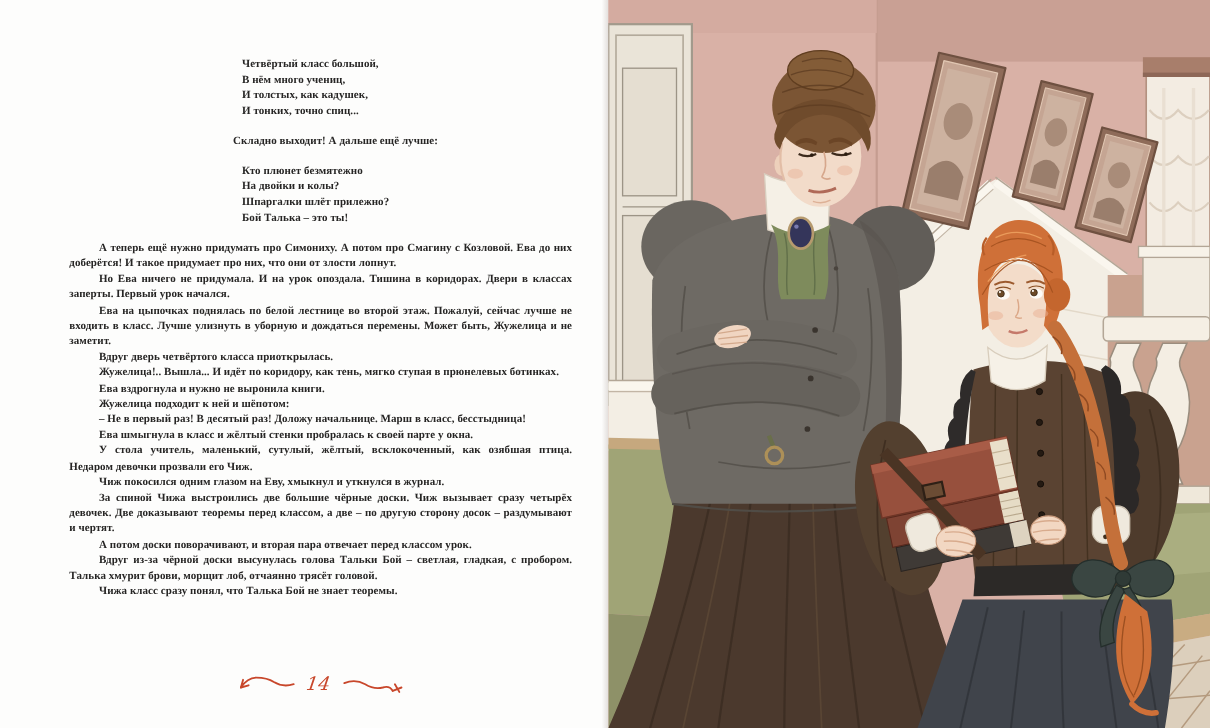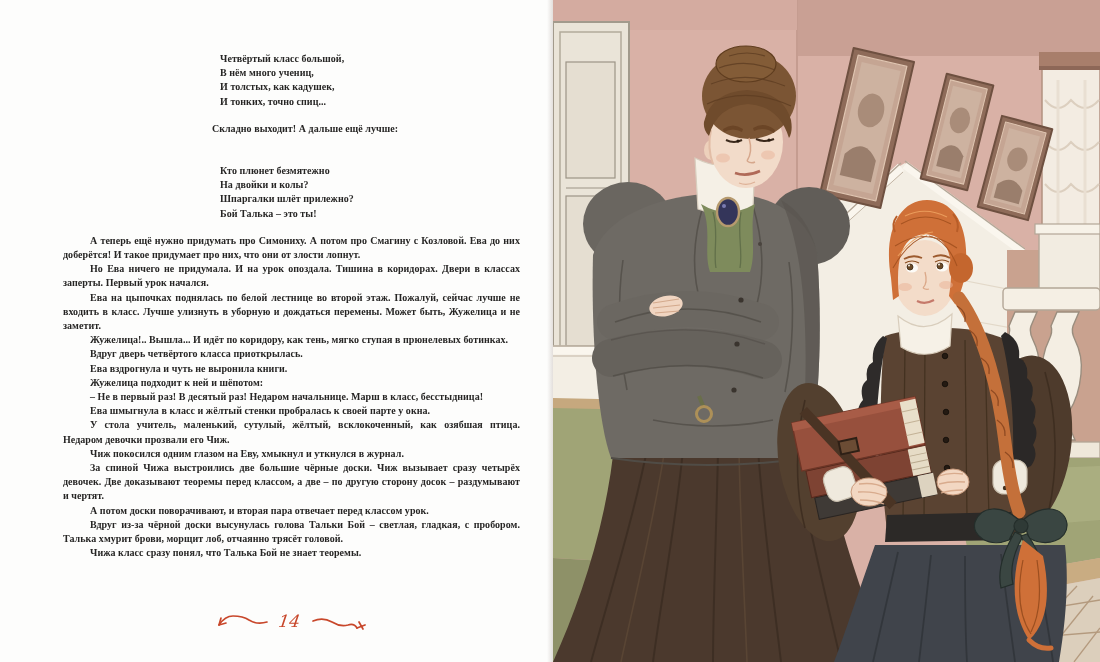--- a/index.html
+++ b/index.html
@@ -8,21 +8,21 @@
     font-family:"Liberation Serif","DejaVu Serif",serif;
   }
   
   .page-left{position:absolute;left:0;top:0;width:553px;height:662px;background:#fdfdfc;}
   .textblock{
     position:absolute;left:63px;top:52px;width:457px;
     font-size:10px;line-height:14.2px;font-weight:bold;color:#262524;
     text-align:justify;letter-spacing:.05px;
   }
   .poem{margin:0 0 13px 157px;text-align:left;}
-  .poem.second{margin-top:28px;}
+  .poem.second{margin-top:13px;}
   .poem-line{white-space:nowrap;}
   .para{margin:0;text-indent:27px;}
   .interlude{text-indent:27px;text-align:center;}
   .body-start{margin-top:2px;}
   .folio{position:absolute;left:63px;top:603px;width:457px;text-align:center;}
   .folio svg{display:inline-block;}
   
   .page-right{position:absolute;left:553px;top:0;width:547px;height:662px;}
   .gutter{position:absolute;left:547px;top:0;width:10px;height:662px;
     background:linear-gradient(90deg,rgba(120,100,90,0) 0%,rgba(120,100,90,.18) 55%,rgba(120,100,90,0) 100%);
@@ -49,25 +49,25 @@
       <div class="poem second">
         <div class="poem-line">Кто плюнет безмятежно</div>
         <div class="poem-line">На двойки и колы?</div>
         <div class="poem-line">Шпаргалки шлёт прилежно?</div>
         <div class="poem-line">Бой Талька – это ты!</div>
       </div>
 
       <p class="para body-start">А теперь ещё нужно придумать про Симониху. А потом про Смагину с Козловой. Ева до них доберётся! И такое придумает про них, что они от злости лопнут.</p>
       <p class="para">Но Ева ничего не придумала. И на урок опоздала. Тишина в коридорах. Двери в классах заперты. Первый урок начался.</p>
       <p class="para">Ева на цыпочках поднялась по белой лестнице во второй этаж. Пожалуй, сейчас лучше не входить в класс. Лучше улизнуть в уборную и дождаться перемены. Может быть, Жужелица и не заметит.</p>
+      <p class="para">Вдруг дверь четвёртого класса приоткрылась.</p>
       <p class="para">Жужелица!.. Вышла... И идёт по коридору, как тень, мягко ступая в прюнелевых ботинках.</p>
-      <p class="para">Вдруг дверь четвёртого класса приоткрылась.</p>
-      <p class="para">Ева вздрогнула и чуть не выронила книги.</p>
+      <p class="para">Ева вздрогнула и нужно не выронила книги.</p>
       <p class="para">Жужелица подходит к ней и шёпотом:</p>
-      <p class="para">– Не в первый раз! В десятый раз! Недаром начальнице. Марш в класс, бесстыдница!</p>
+      <p class="para">– Не в первый раз! В десятый раз! Доложу начальнице. Марш в класс, бесстыдница!</p>
       <p class="para">Ева шмыгнула в класс и жёлтый стенки пробралась к своей парте у окна.</p>
       <p class="para">У стола учитель, маленький, сутулый, жёлтый, всклокоченный, как озябшая птица. Недаром девочки прозвали его Чиж.</p>
       <p class="para">Чиж покосился одним глазом на Еву, хмыкнул и уткнулся в журнал.</p>
       <p class="para">За спиной Чижа выстроились две большие чёрные доски. Чиж вызывает сразу четырёх девочек. Две доказывают теоремы перед классом, а две – по другую сторону досок – раздумывают и чертят.</p>
       <p class="para">А потом доски поворачивают, и вторая пара отвечает перед классом урок.</p>
       <p class="para">Вдруг из-за чёрной доски высунулась голова Тальки Бой – светлая, гладкая, с пробором. Талька хмурит брови, морщит лоб, отчаянно трясёт головой.</p>
       <p class="para">Чижа класс сразу понял, что Талька Бой не знает теоремы.</p>
     </div>
 
     <div class="folio">

